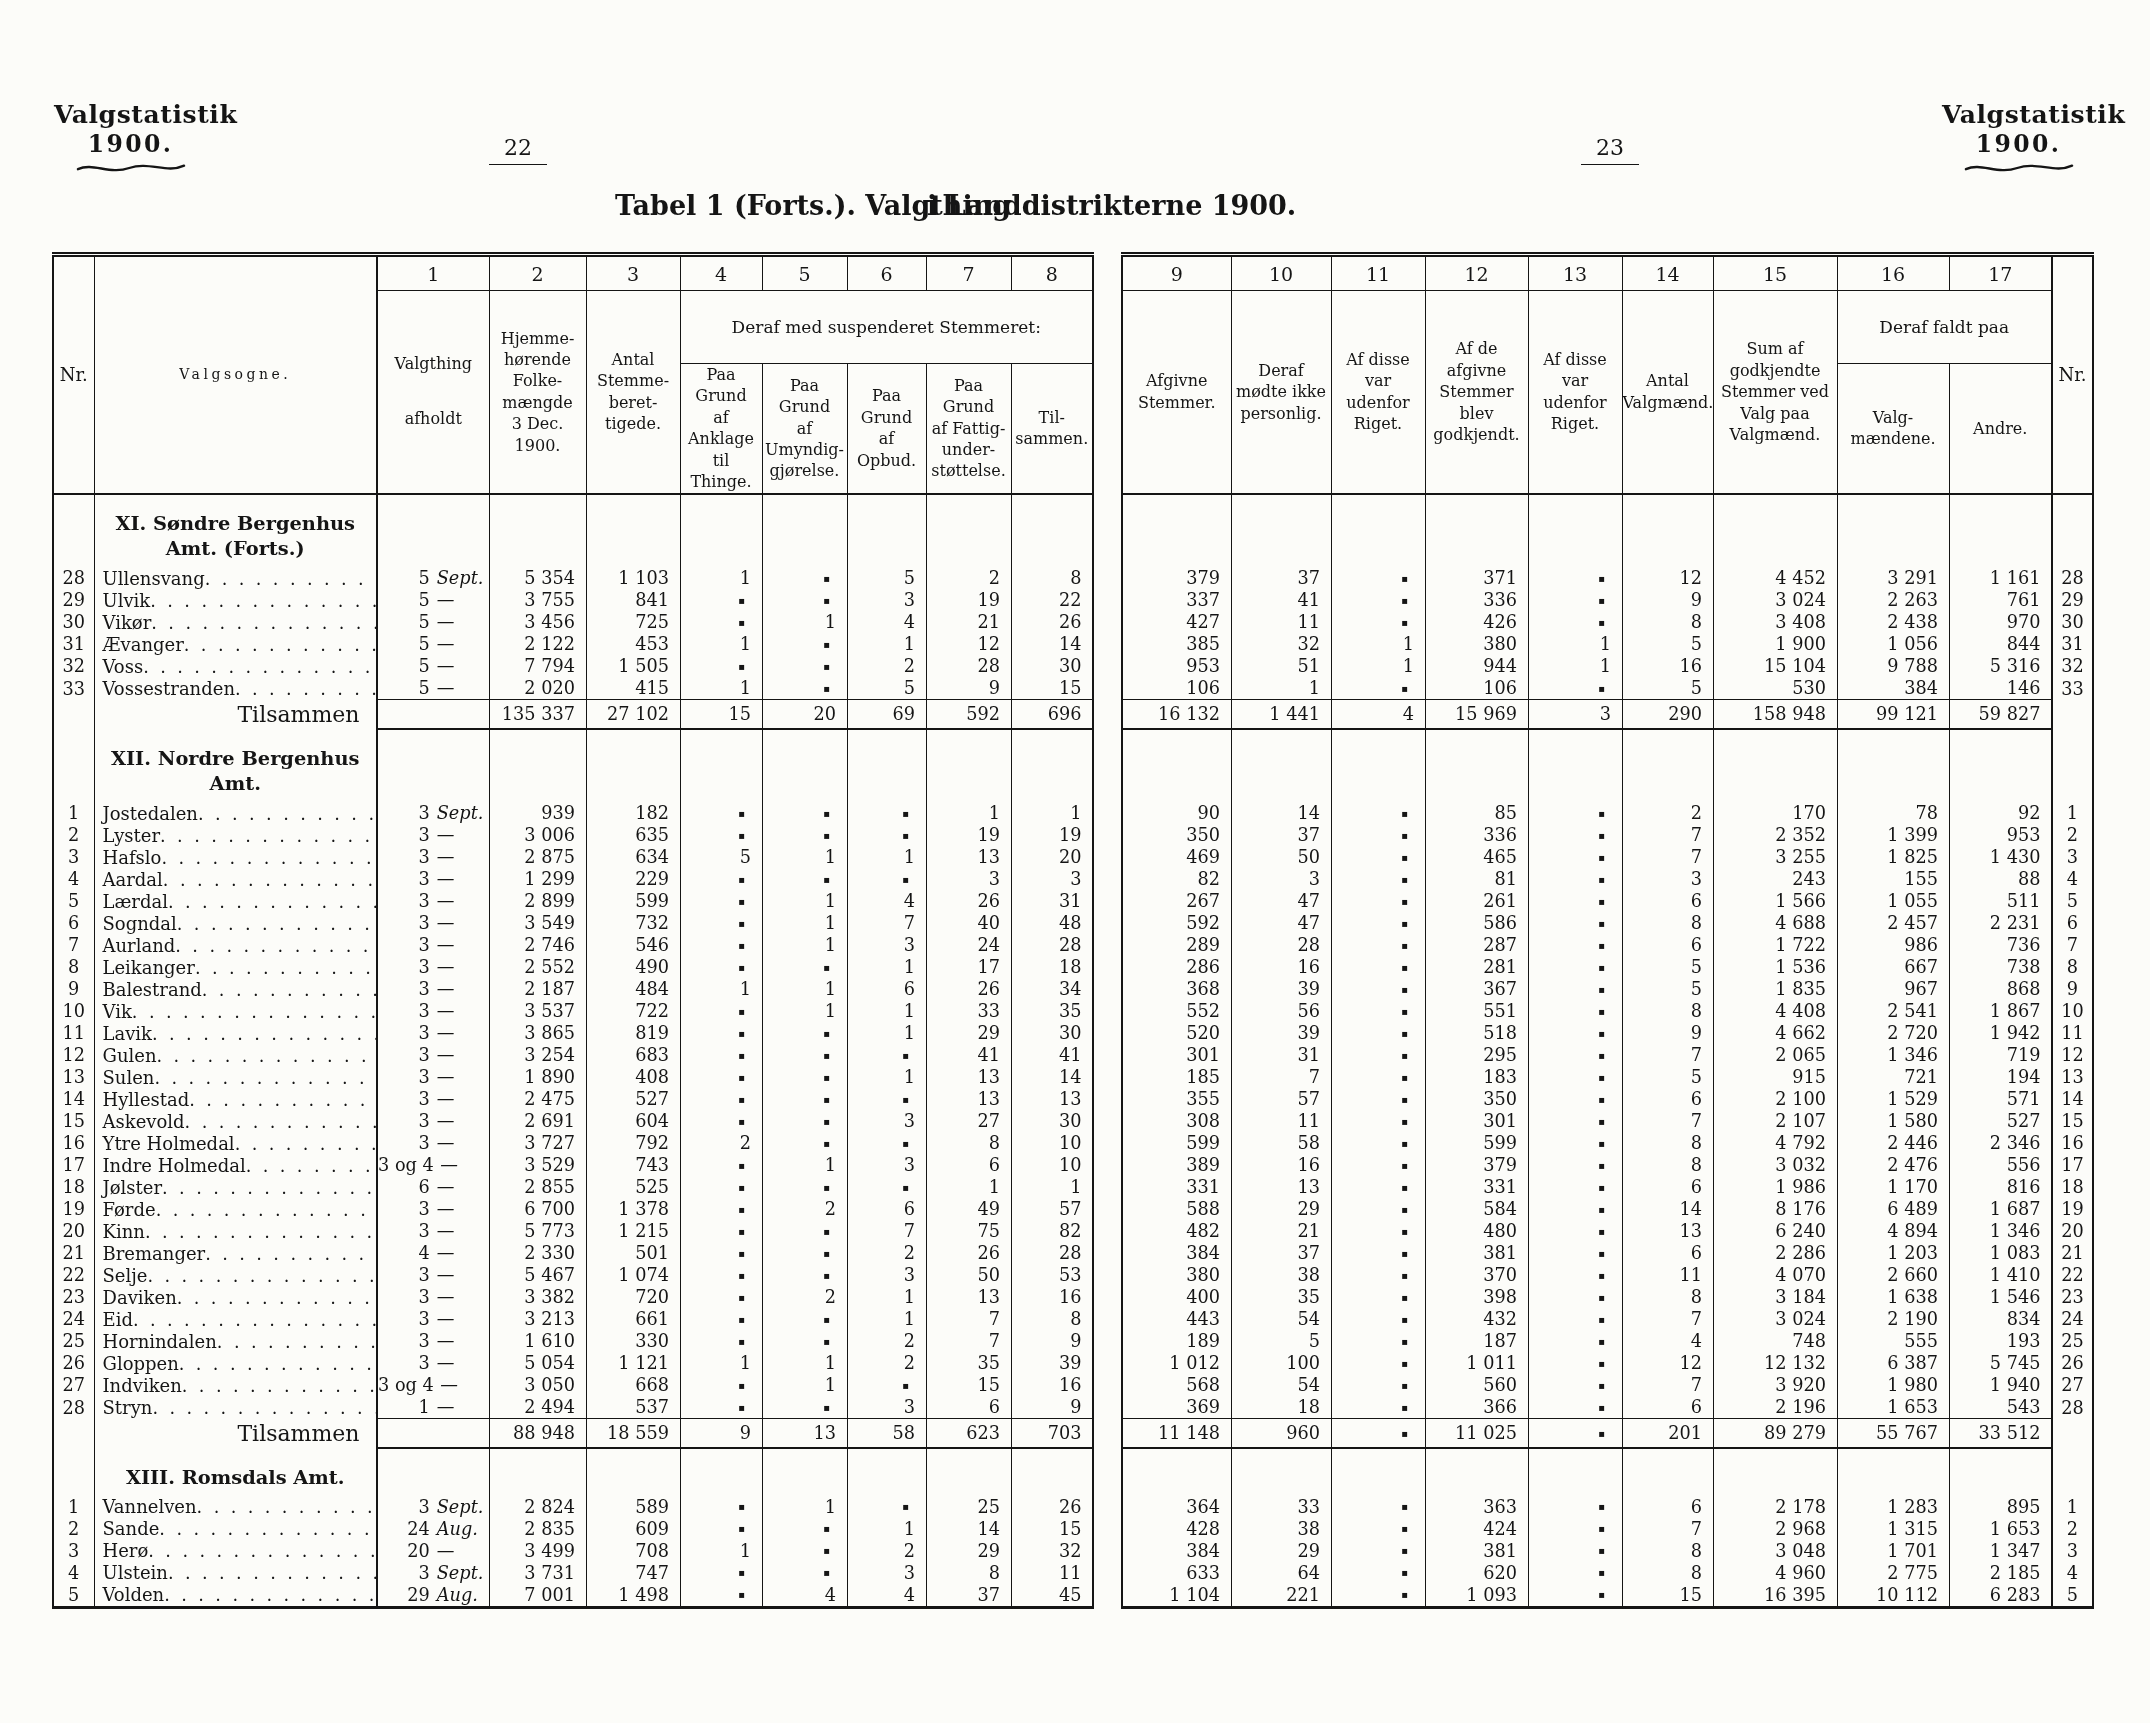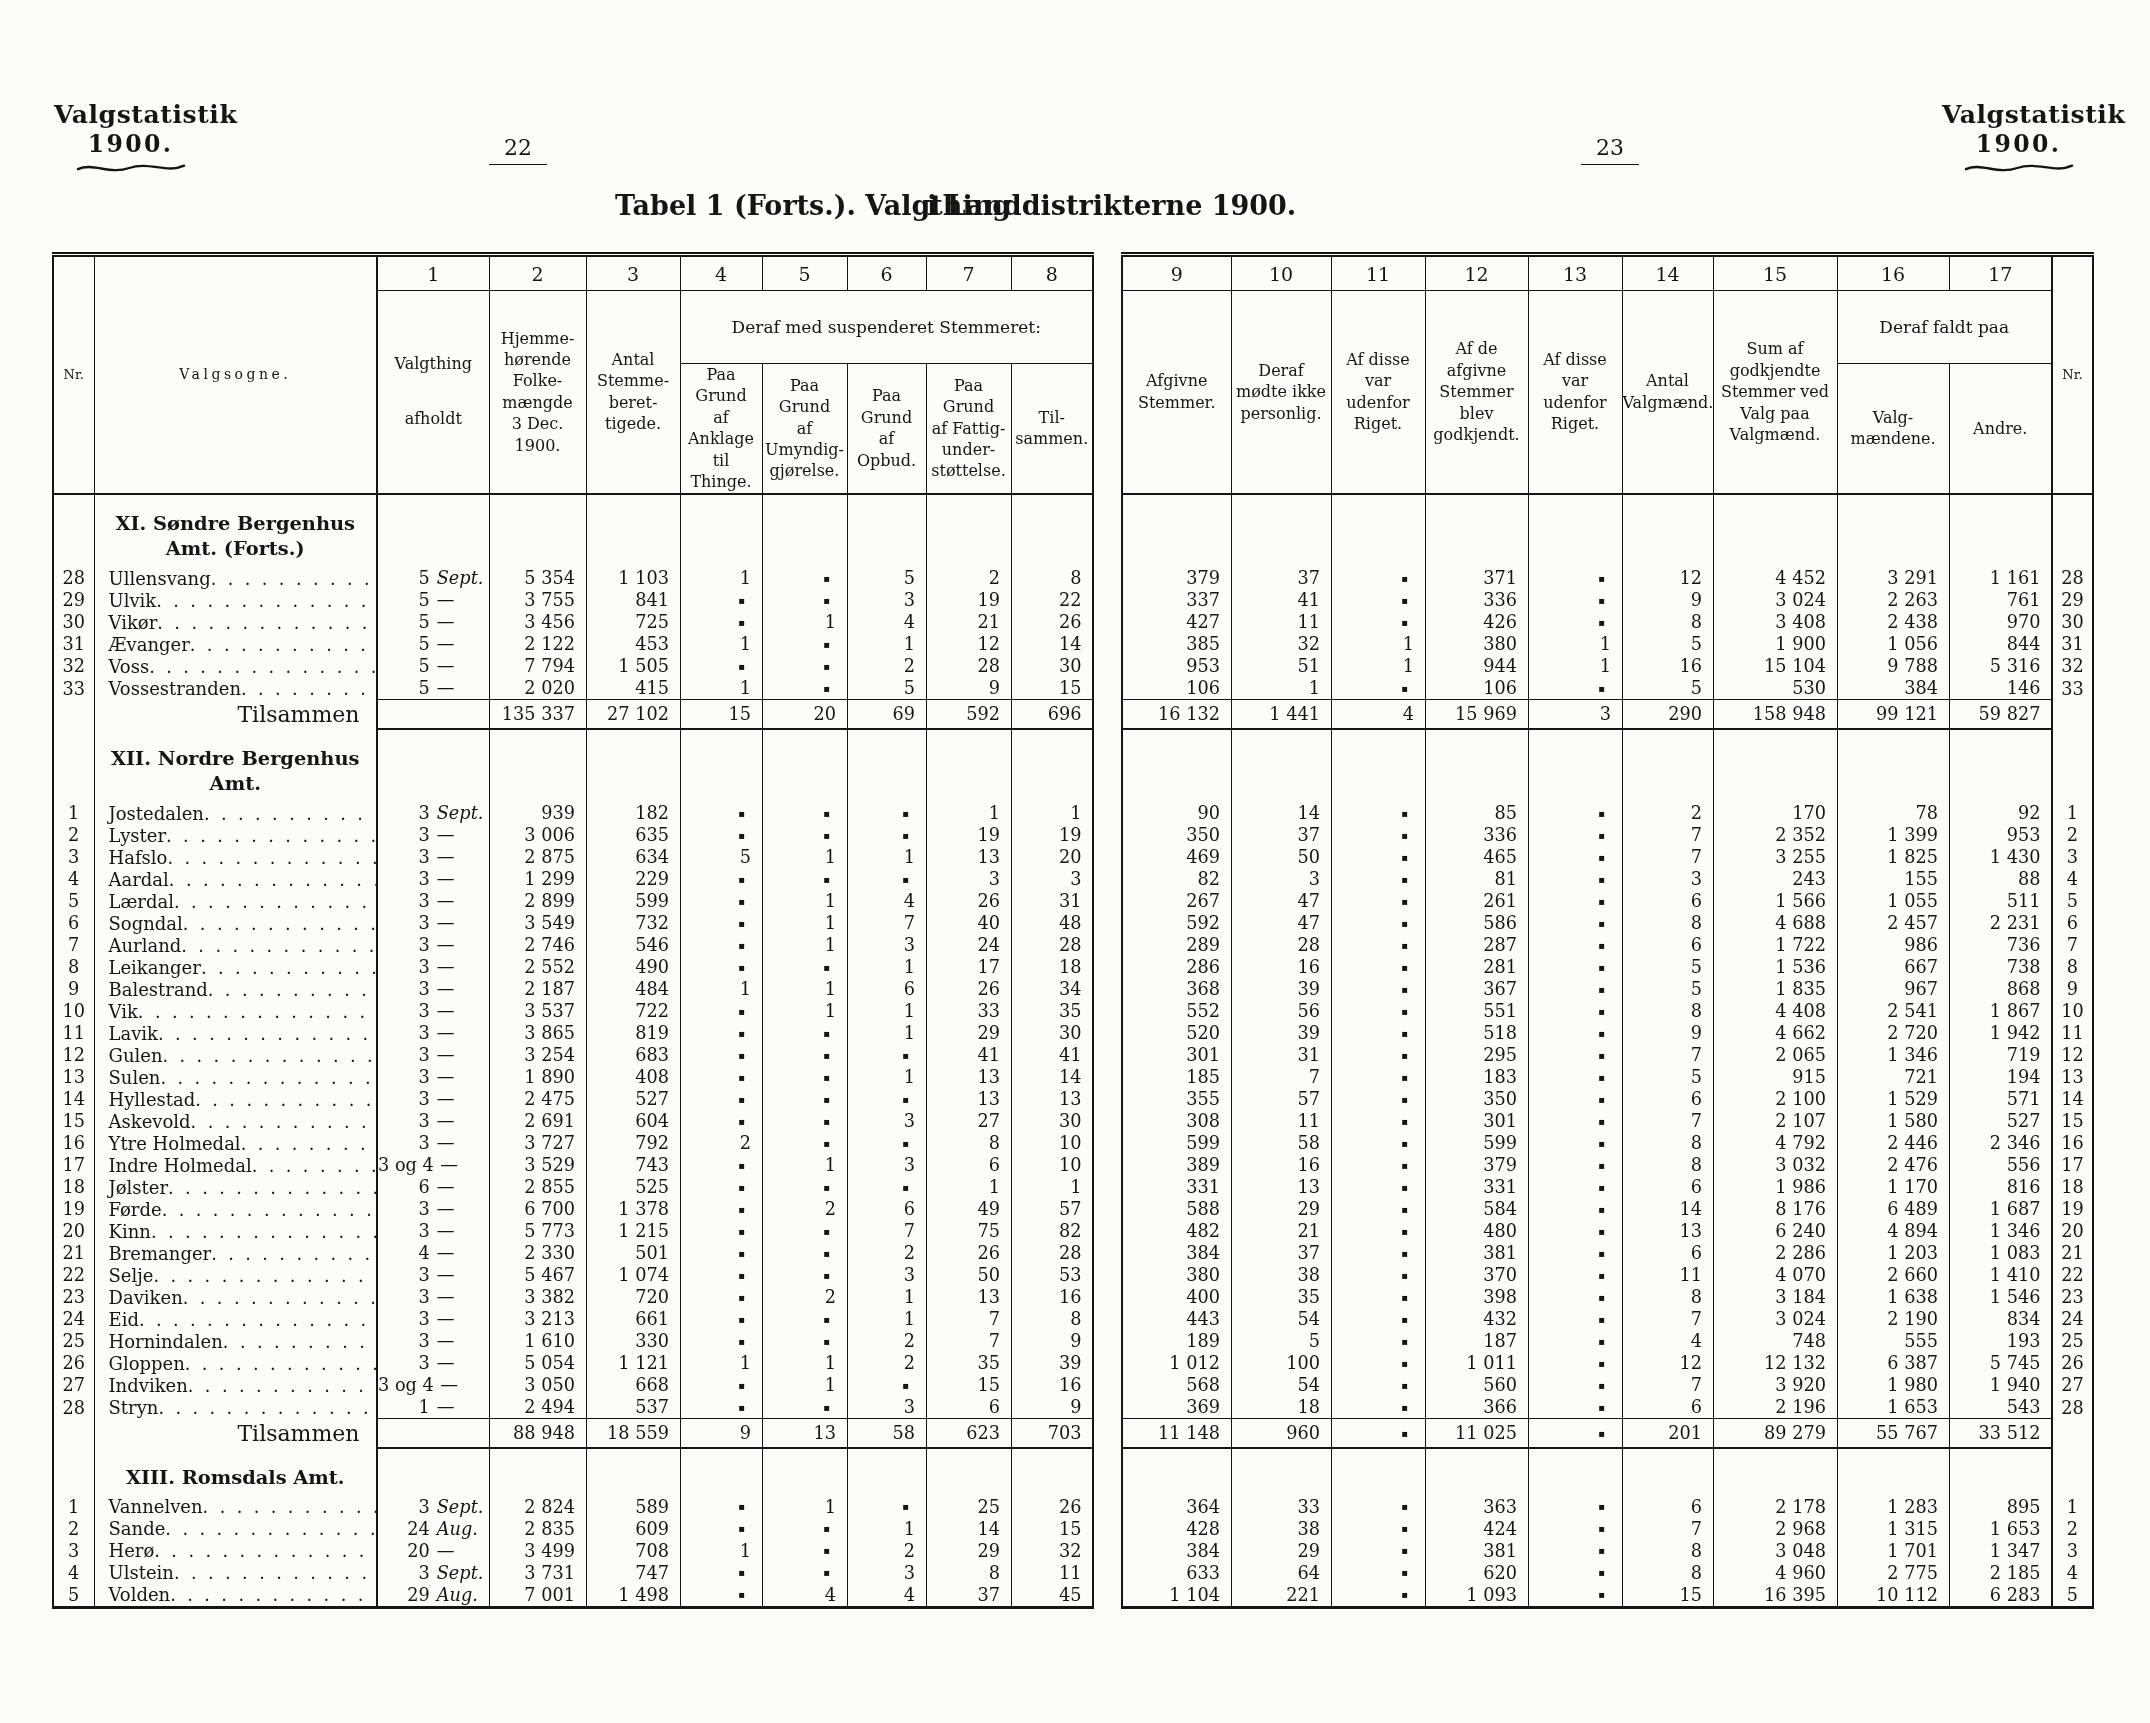--- a/index.html
+++ b/index.html
@@ -30,28 +30,28 @@
   .cNrR{border-right:2.1px solid #151515;border-left:1.8px solid #151515;}
   
   tr.hr1 th{border-top:5.9px double #151515;}
   th.colnum{border-bottom:1.5px solid #151515;font-size:19px;height:33px;}
   th.group{border-bottom:1.5px solid #151515;height:72px;}
   th.sub{height:125px;}
   .hdr-bottom{border-bottom:2.4px solid #151515;}
   .hline{display:block;text-align:center;white-space:pre-line;font-size:16px;line-height:1.34;}
   .hline.sparse{line-height:3.4;}
   .hline.vs{font-size:14px;letter-spacing:3.5px;}
-  .hline.nr{font-size:13px;}
+  .hline.nr{font-size:18px;}
   th.group .hline{font-size:17px;}
   
   tr.data td{height:22px;}
   .num{text-align:right;padding-right:10.6px;font-size:17.7px;}
   td.nil{font-size:10px;padding-right:16.5px;}
   .cNrL,.cNrR{text-align:center;font-size:17.7px;}
-  .nmwrap{display:flex;align-items:baseline;padding-left:14px;overflow:hidden;}
+  .nmwrap{display:flex;align-items:baseline;padding-left:8px;overflow:hidden;}
   .pname{font-size:18px;white-space:nowrap;}
   .leader{flex:1 1 auto;overflow:hidden;white-space:nowrap;}
   .leader::after{content:" . . . . . . . . . . . . . . . . . . . . . . . .";font-size:17.7px;letter-spacing:2.9px;}
   .vtwrap{display:flex;align-items:baseline;}
   .day{width:50%;text-align:right;font-size:17.7px;white-space:nowrap;}
   .mon{width:50%;text-align:left;padding-left:7px;font-size:17.7px;white-space:nowrap;font-style:italic;}
   .sectitle{font-weight:bold;text-align:center;white-space:pre-line;
             font-size:19.4px;line-height:1.3;padding:16.5px 0 5.9px;}
   .totlabel{text-align:right;padding-right:16.5px;font-size:22px;}
   tr.total td{height:28px;}

